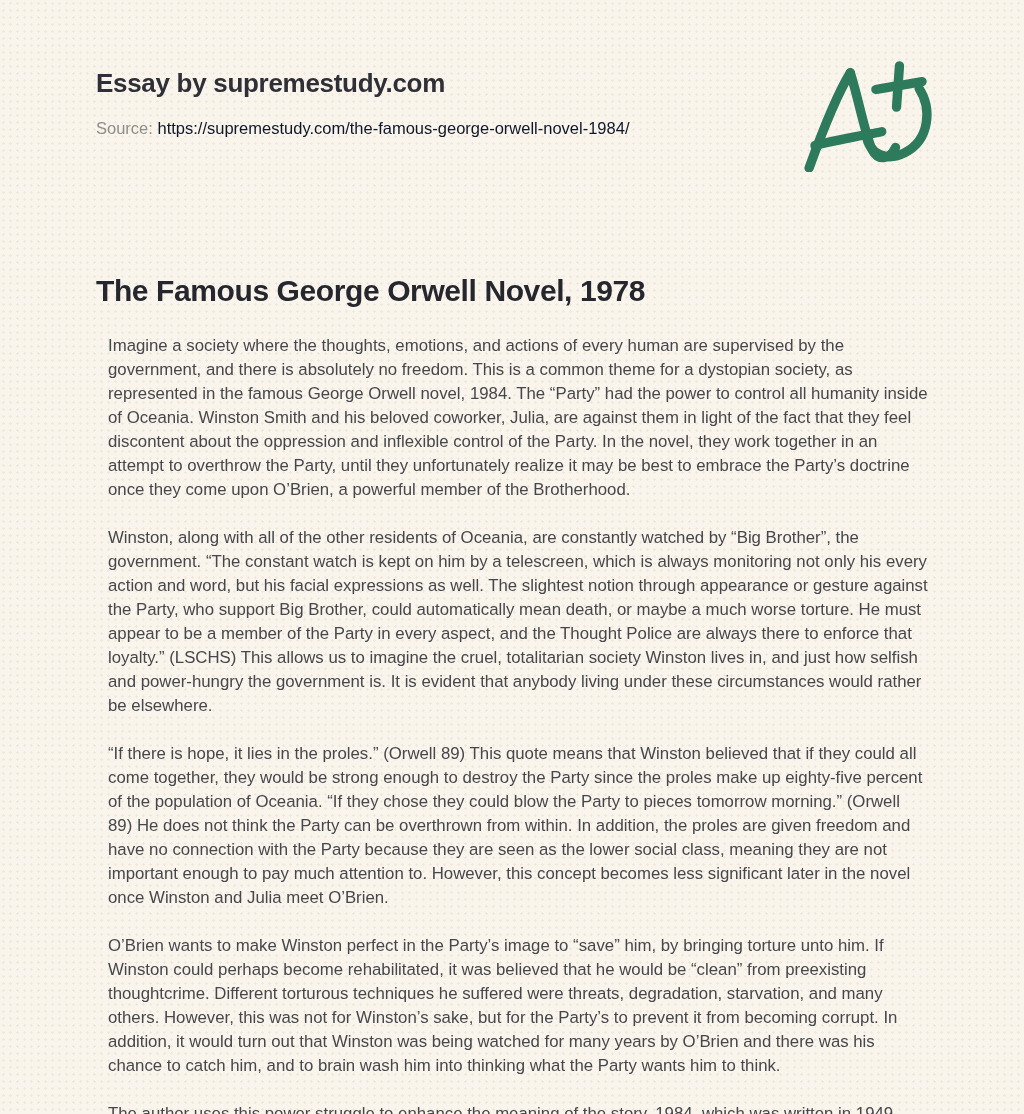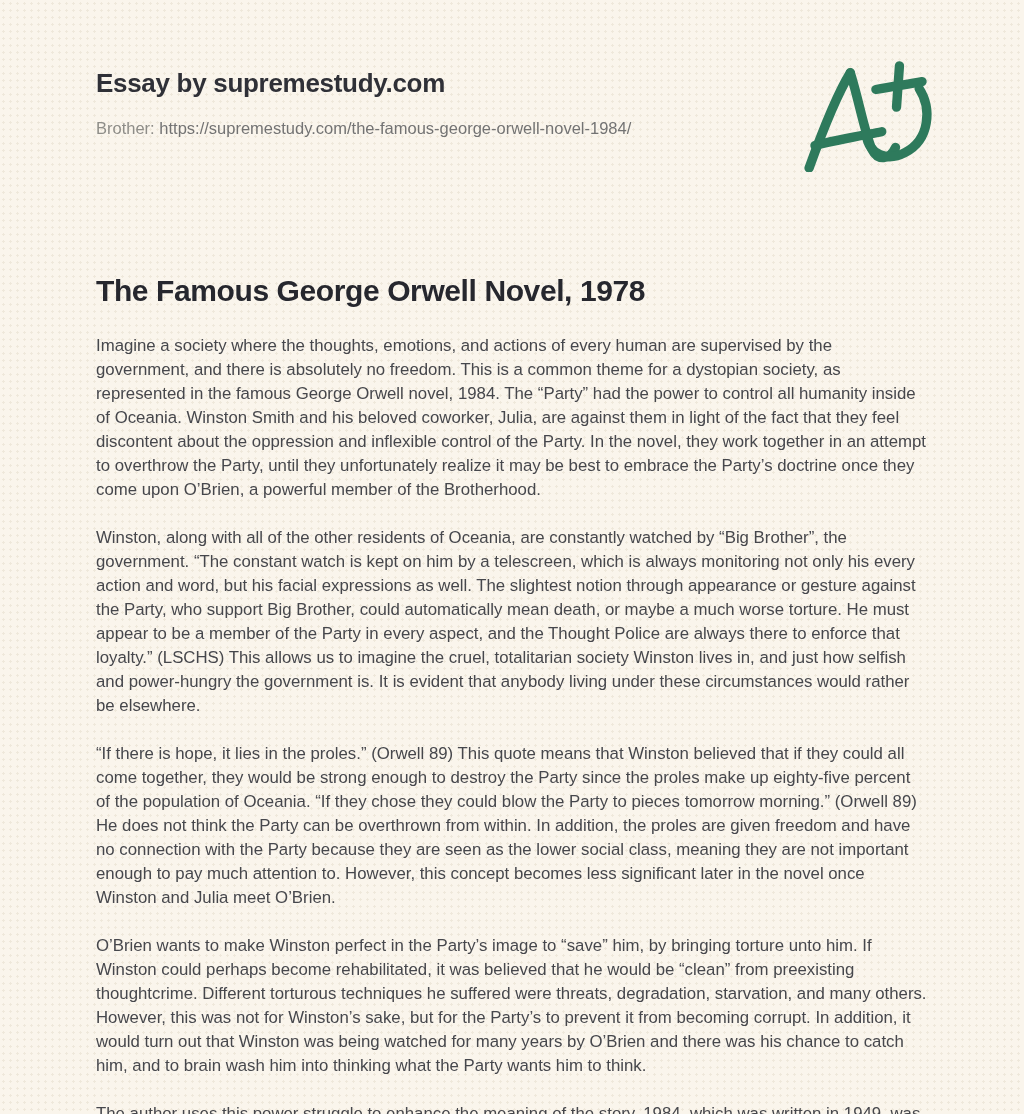--- a/index.html
+++ b/index.html
@@ -36,54 +36,54 @@
     font-weight: bold;
     letter-spacing: -0.3px;
     color: #2f3037;
     margin: 0 0 20px 0;
   }
   .source-line {
     font-size: 16.5px;
     color: #8e8d88;
   }
   .source-line a {
-    color: #737373;
+    color: #0f172a;
     text-decoration: none;
   }
   .logo {
     width: 138px;
     height: 112px;
     margin-right: -10px;
     flex: 0 0 auto;
   }
   .article-title {
     font-size: 30px;
     font-weight: bold;
     letter-spacing: -0.4px;
     color: #26272e;
     margin: 102px 0 26px 0;
   }
   .essay-body p {
     font-size: 16.8px;
     line-height: 24px;
-    margin: 0 0 24px 0;
+    margin: 0 0 24px 12px;
     color: #46474c;
     max-width: 832px;
   }
 </style>
 </head>
 <body>
 
 <div class="page">
 
   <div class="header-row">
     <div class="header-left">
       <h1 class="essay-by">Essay by supremestudy.com</h1>
       <div class="source-line">
-        <span>Brother:</span>
+        <span>Source:</span>
         <a href="#"><span>https://supremestudy.com/the-famous-george-orwell-novel-1984/</span></a>
       </div>
     </div>
 
     <svg class="logo" viewBox="0 0 140 114" fill="none" stroke="#2e7a5c" stroke-width="9.5" stroke-linecap="round">
 
       <path d="M9 110 C 22 74 38 34 51 13"></path>
 
       <path d="M51 13 C 60 42 65 72 73 91 C 79 103 91 102 97 89"></path>
 

